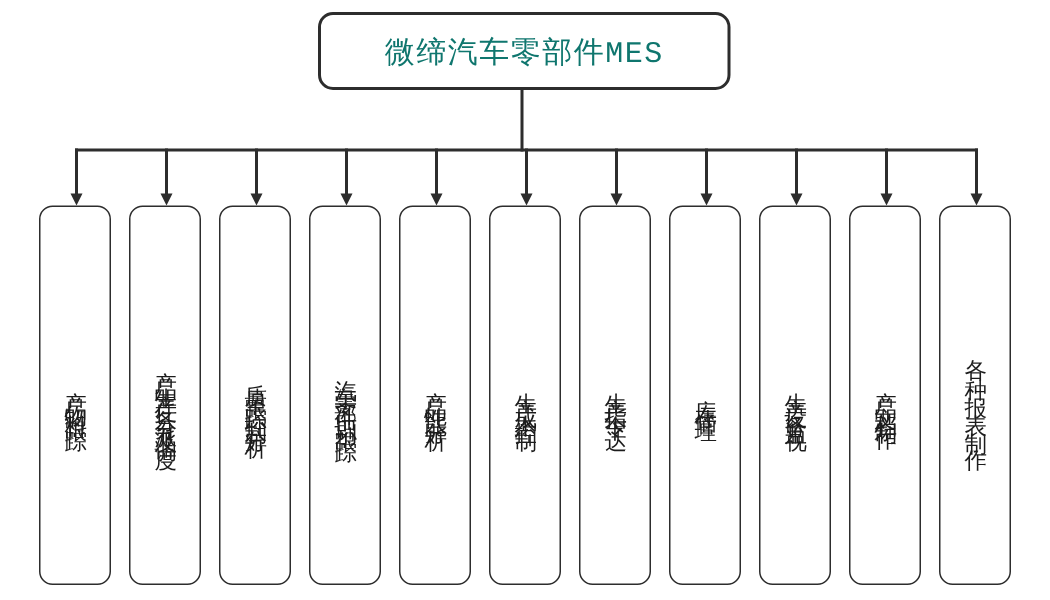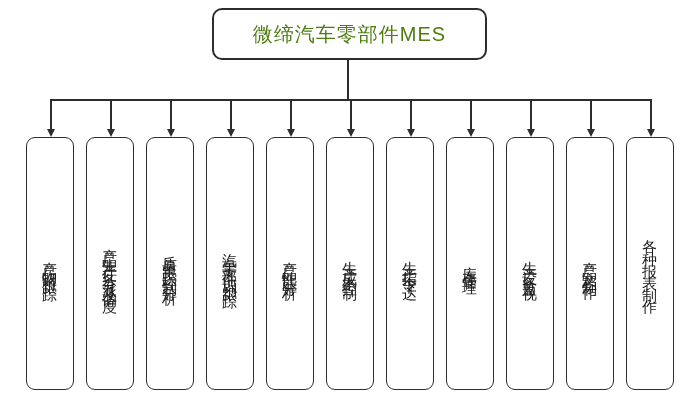--- a/index.html
+++ b/index.html
@@ -8,21 +8,21 @@
     font-family:"Liberation Sans","DejaVu Sans",sans-serif;
   }
   
   .root-node{
     position:absolute;left:212px;top:8px;width:275px;height:52px;
     box-sizing:border-box;border:2px solid #2d2d2d;border-radius:10px;
     display:flex;align-items:center;justify-content:center;
     background:#ffffff;z-index:2;
   }
   .root-node .label{
-    font-size:20px;color:#4d7c0f;letter-spacing:1px;white-space:nowrap;
+    font-size:20px;color:#0f766e;letter-spacing:1px;white-space:nowrap;font-family:Liberation Mono, monospace;
   }
   
   .connectors{position:absolute;left:0;top:0;width:700px;height:400px;z-index:1;}
   .cline{position:absolute;background:#2d2d2d;}
   .arrowhead{
     position:absolute;width:0;height:0;
     border-left:4.5px solid transparent;border-right:4.5px solid transparent;
     border-top:8px solid #2d2d2d;
   }
   

